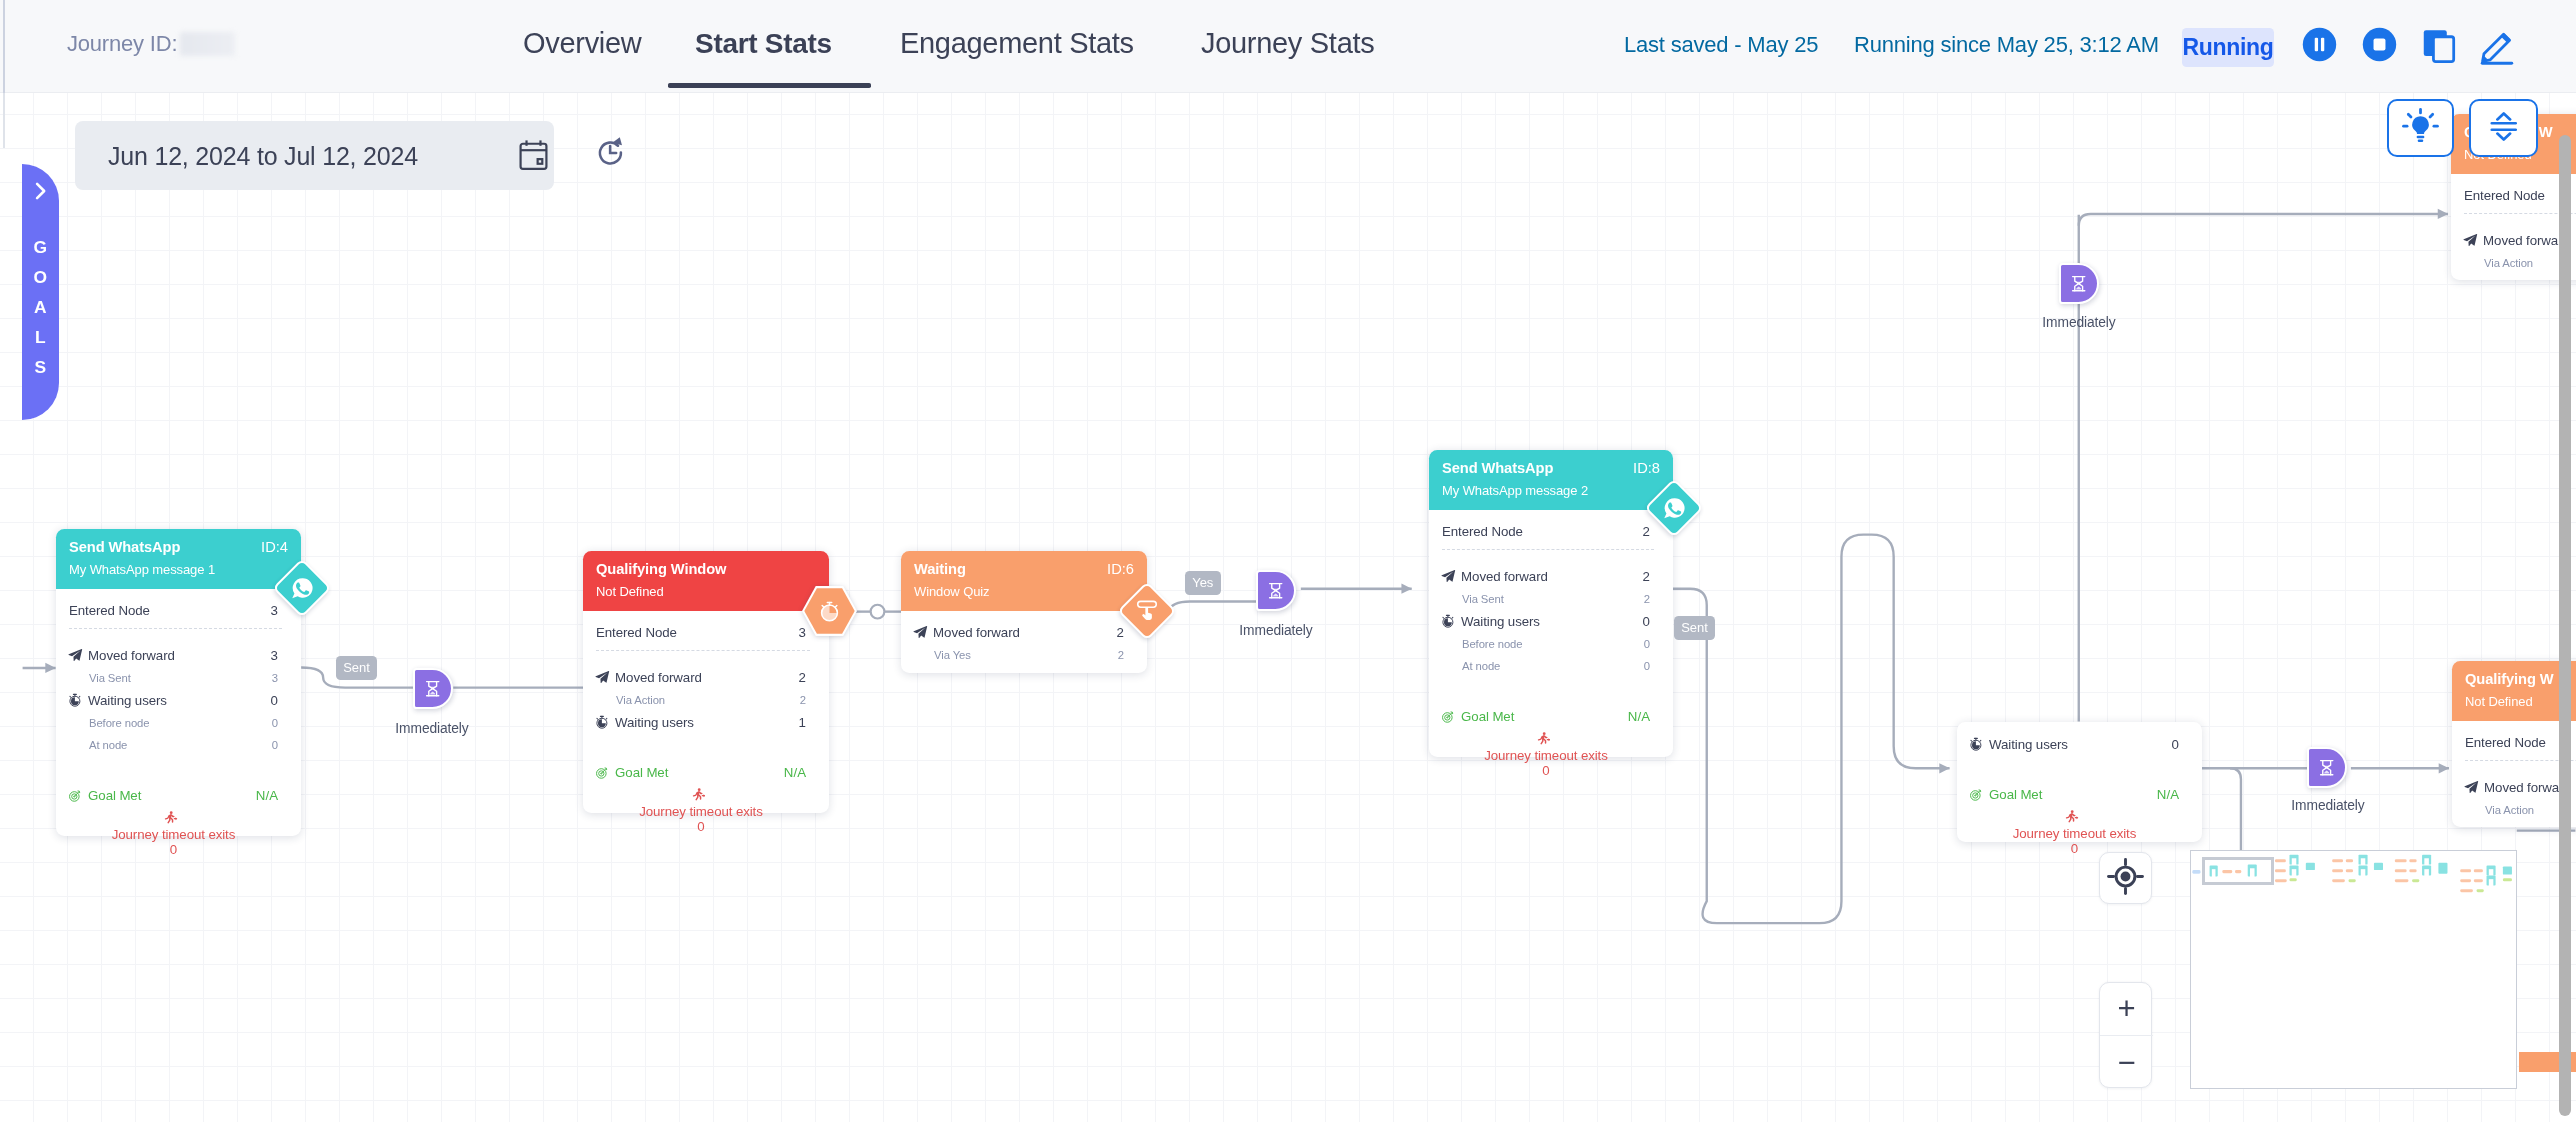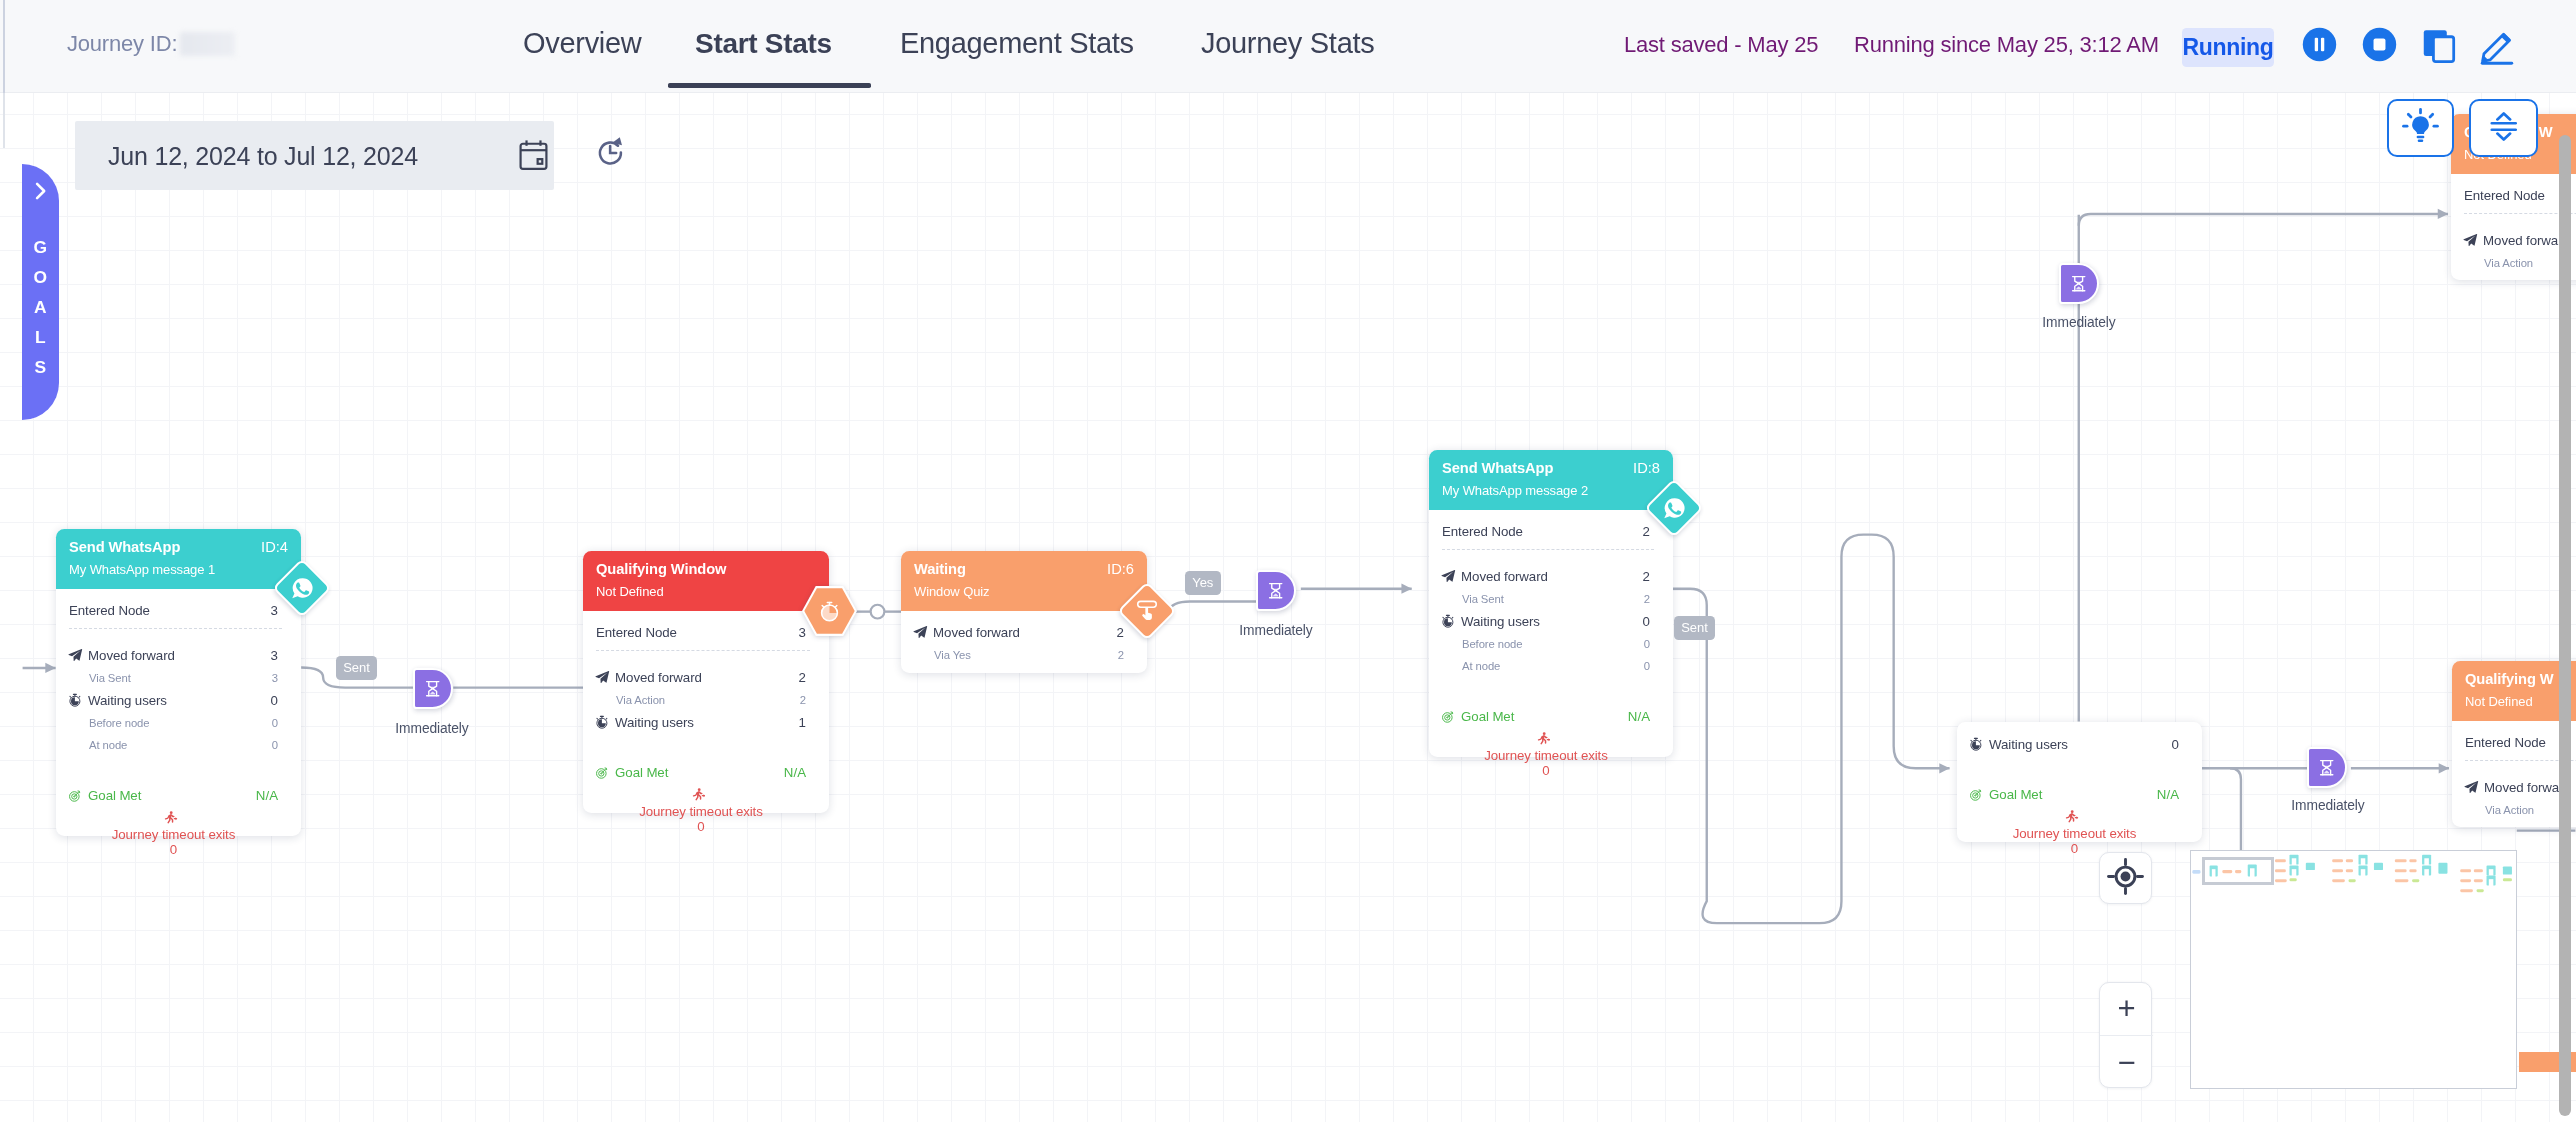--- a/index.html
+++ b/index.html
@@ -25,21 +25,21 @@
   display:inline-block; width:55px; height:24px; vertical-align:-4.6px;
   background:linear-gradient(90deg,#e5e8ee,#eceef3); border-radius:2.8px; filter:blur(2.8px); margin-left:2.8px;
 }
 .tabs { position:absolute; left:513px; top:0px; height:93px; }
 .tab {
   position:absolute; top:26.6px; font-size:29px; color:#3c4257; letter-spacing:-0.3px; white-space:nowrap;
   cursor:pointer;
 }
 .tab.active { font-weight:bold; color:#3b4156; font-size:28px; top:27.5px; }
 .tab-underline { position:absolute; height:4.6px; background:#3b4156; border-radius:1.8px; top:83px; }
-.hdr-text { position:absolute; top:32px; font-size:22px; color:#701a75; letter-spacing:-0.2px; white-space:nowrap; }
+.hdr-text { position:absolute; top:32px; font-size:22px; color:#0369a1; letter-spacing:-0.2px; white-space:nowrap; }
 .status-badge {
   position:absolute; top:27.5px; left:2182px; width:92px; height:39px; background:#dde4fd;
   color:#1558e8; font-weight:bold; font-size:23px; border-radius:4.6px; letter-spacing:-0.3px;
   display:flex; align-items:center; justify-content:center;
 }
 .hdr-icon { position:absolute; top:26.6px; width:35px; height:35px; cursor:pointer; }
 
 
 .canvas {
   position:absolute; left:0; top:93px; width:2576px; height:1029px;
@@ -47,21 +47,21 @@
     linear-gradient(to right, #f3f4f7 1.2px, transparent 1.2px) 33px 21px / 34px 34px,
     linear-gradient(to bottom, #f3f4f7 1.2px, transparent 1.2px) 33px 21px / 34px 34px,
     #ffffff;
   overflow:hidden;
 }
 .canvas-left-rule { position:absolute; left:2.8px; top:0; width:1.8px; height:55px; background:#dfe3ea; }
 
 
 .daterange {
   position:absolute; left:75px; top:28px; width:479px; height:69px;
-  background:#e9ecf1; border-radius:2px; cursor:pointer;
+  background:#e9ecf1; border-radius:8px; cursor:pointer;
 }
 .daterange .txt { position:absolute; left:33px; top:21px; font-size:25px; color:#3c4257; letter-spacing:-0.2px; }
 .daterange .cal { position:absolute; left:443px; top:17.4px; width:31px; height:35px; }
 .refresh-btn { position:absolute; left:595px; top:44px; width:31px; height:31px; cursor:pointer; }
 
 
 .goals {
   position:absolute; left:22px; top:71px; width:37px; height:256px;
   background:#6b70f5; border-radius:0 37px 37px 0; cursor:pointer;
 }

